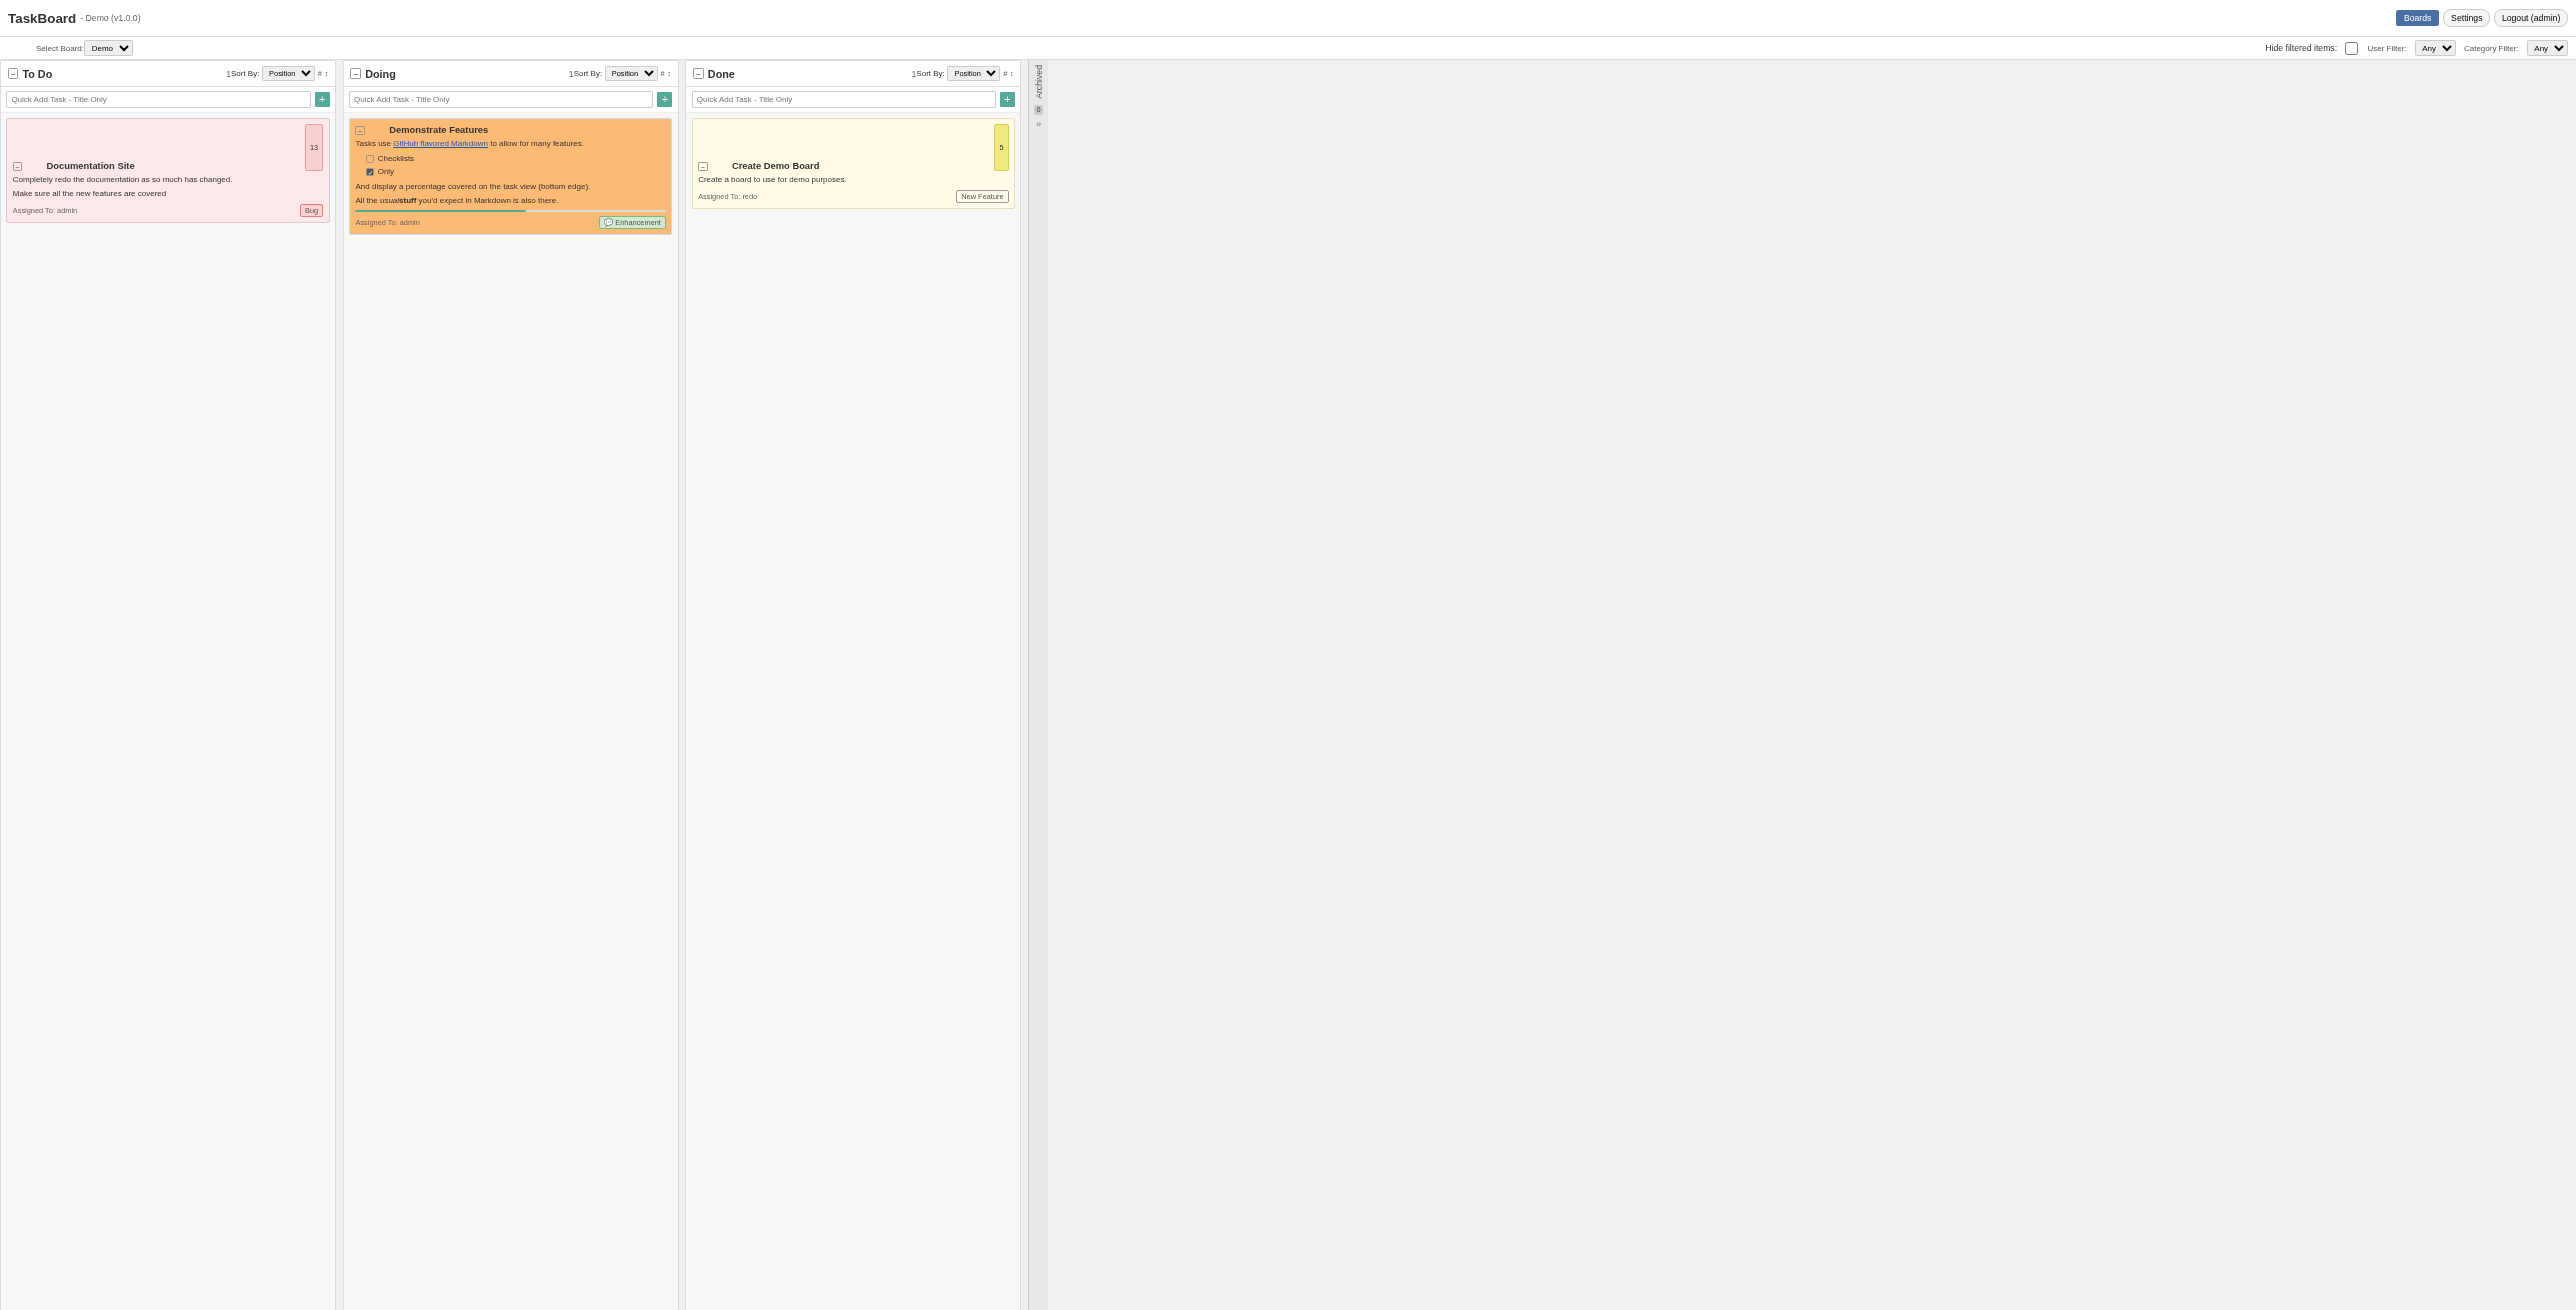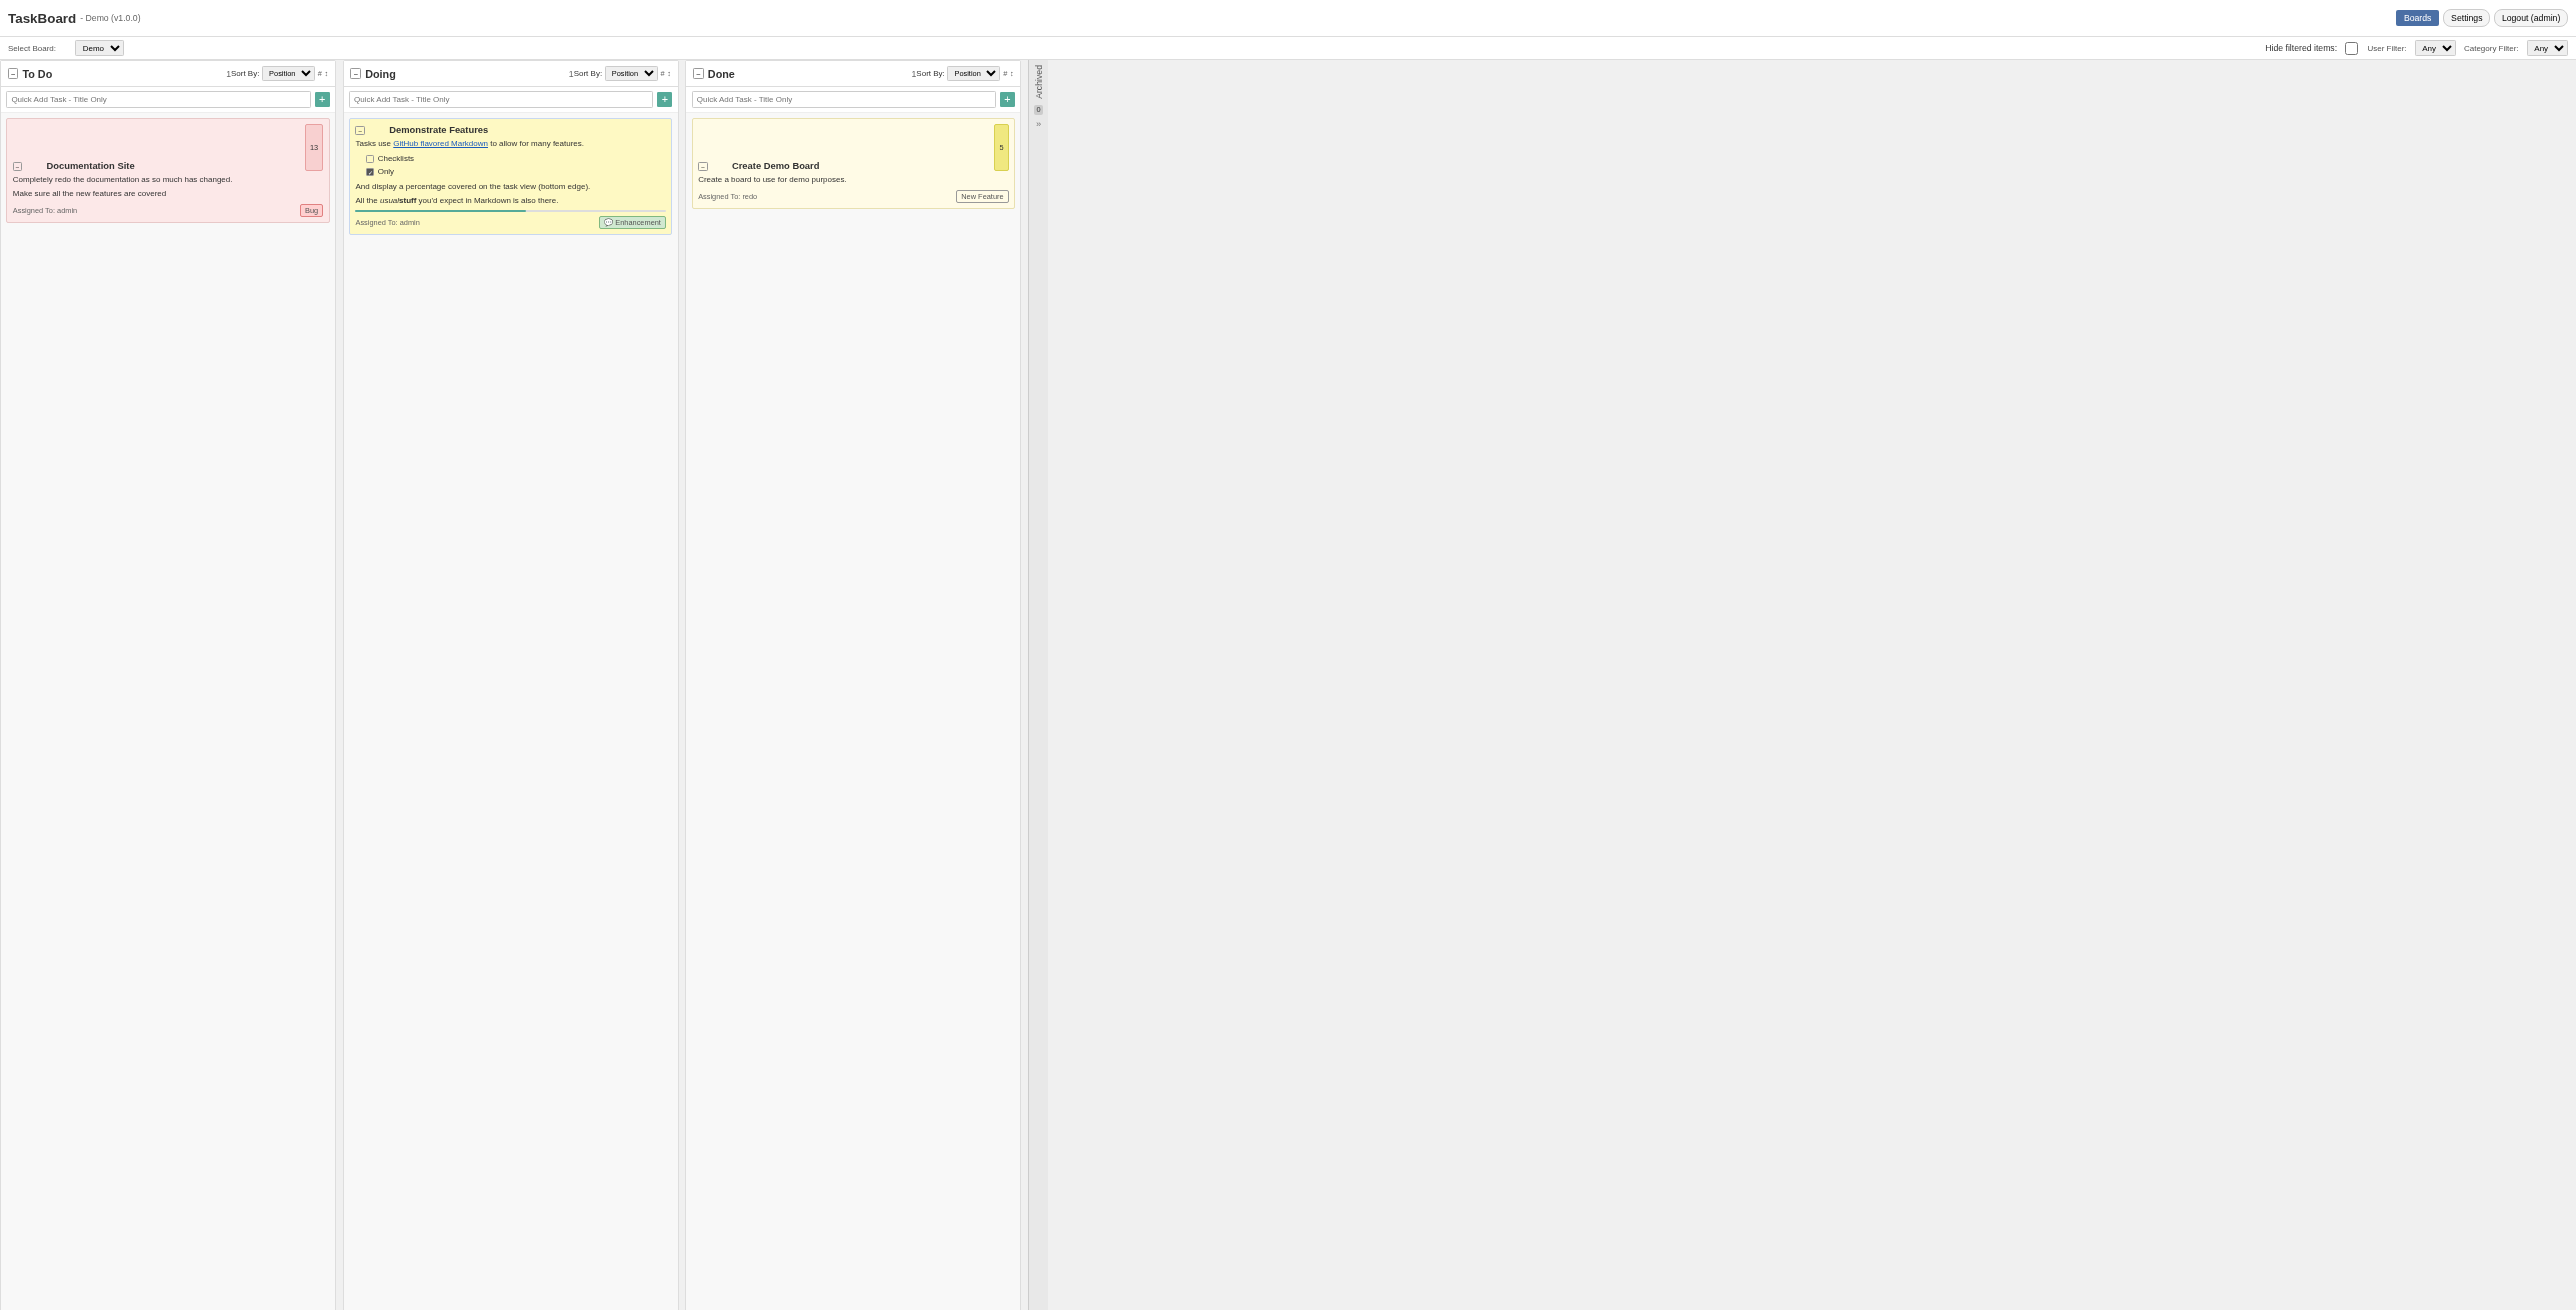--- a/index.html
+++ b/index.html
@@ -9,21 +9,21 @@
     .header { display: flex; align-items: center; justify-content: space-between; background: #fff; border-bottom: 0.7px solid #ddd; padding: 4px 8px; height: 37px; }
     .header-left { display: flex; align-items: center; gap: 4px; }
     .app-title { font-size: 13.4px; font-weight: bold; color: #333; }
     .app-subtitle { font-size: 8.7px; color: #666; }
     .header-right { display: flex; align-items: center; gap: 4px; }
     .btn-boards { background: #4a6fa5; color: #fff; border: none; padding: 3.4px 8px; border-radius: 2px; cursor: pointer; font-size: 8.7px; }
     .btn-settings, .btn-logout { background: #f5f5f5; border: 0.7px solid #ccc; padding: 3.4px 6.7px; border-radius: 8px; cursor: pointer; font-size: 8.7px; }
 
     
     .toolbar { display: flex; align-items: center; gap: 10.8px; background: #fff; border-bottom: 0.7px solid #ddd; padding: 3.4px 8px; height: 23px; }
-    .toolbar-left { display: flex; align-items: center; gap: 19px; }
+    .toolbar-left { display: flex; align-items: center; gap: 0; margin-left: 28px; }
     .toolbar-right { display: flex; align-items: center; gap: 8px; margin-left: auto; }
     .toolbar label { font-size: 8px; color: #555; }
     .toolbar select { font-size: 8px; padding: 1.3px 2.7px; border: 0.7px solid #ccc; border-radius: 1.3px; }
     .toolbar input[type=checkbox] { margin-right: 1.3px; }
 
     
     .column { width: 336px; min-width: 336px; background: #f8f8f8; border: 0.7px solid #ddd; border-radius: 2px; margin-right: 6.7px; display: flex; flex-direction: column; }
     .column-header { display: flex; align-items: center; padding: 5.4px 6.7px; border-bottom: 0.7px solid #ddd; background: #fff; }
     .column-collapse-btn { background: none; border: 0.7px solid #999; width: 10.8px; height: 10.8px; display: flex; align-items: center; justify-content: center; cursor: pointer; font-size: 6.7px; margin-right: 4px; border-radius: 1.3px; }
     .column-title { font-size: 10.8px; font-weight: bold; flex: 1; }
@@ -34,21 +34,21 @@
 
     
     .quick-add-row { display: flex; align-items: center; padding: 4px 5.4px; border-bottom: 0.7px solid #eee; background: #fff; }
     .quick-add-input { flex: 1; border: 0.7px solid #ccc; border-radius: 1.3px; padding: 2.7px 4px; font-size: 8px; color: #999; }
     .quick-add-btn { background: #5a9; color: #fff; border: none; width: 15px; height: 15px; margin-left: 4px; border-radius: 1.3px; cursor: pointer; font-size: 10.8px; display: flex; align-items: center; justify-content: center; }
 
     
     .cards { flex: 1; overflow-y: auto; padding: 5.4px; }
     .card { background: #fff; border: 0.7px solid #ddd; border-radius: 2px; margin-bottom: 5.4px; padding: 5.4px; }
     .card-pink { background: #fce8e8; border-color: #e8c8c8; }
-    .card-blue { background: #fef9c3; border-color: #c8d8f0; }
+    .card-blue { background: #fdba74; border-color: #c8d8f0; }
     .card-yellow { background: #fffbe6; border-color: #e8e0b0; }
 
     .card-header { display: flex; align-items: flex-end; justify-content: space-between; margin-bottom: 3px; gap: 21px; }
     .card-collapse-btn { background: none; border: 0.7px solid #999; width: 9.4px; height: 9.4px; display: flex; align-items: center; justify-content: center; font-size: 6px; cursor: pointer; border-radius: 1.3px; margin-right: 3.4px; flex-shrink: 0; margin-top: 0.7px; }
     .card-title { font-size: 9.4px; font-weight: bold; flex: 1; }
     .card-badge { font-size: 7.4px; background: #e8e8e8; border: 0.7px solid #ccc; border-radius: 2px; padding: 18px 4px; min-width: 13.4px; text-align: center; }
     .card-badge-pink { background: #f8d0d0; border-color: #e8a0a0; }
     .card-badge-yellow { background: #f0e880; border-color: #d8d050; }
 
     .card-body { font-size: 8px; color: #333; margin: 2.7px 0; line-height: 1.5; }

